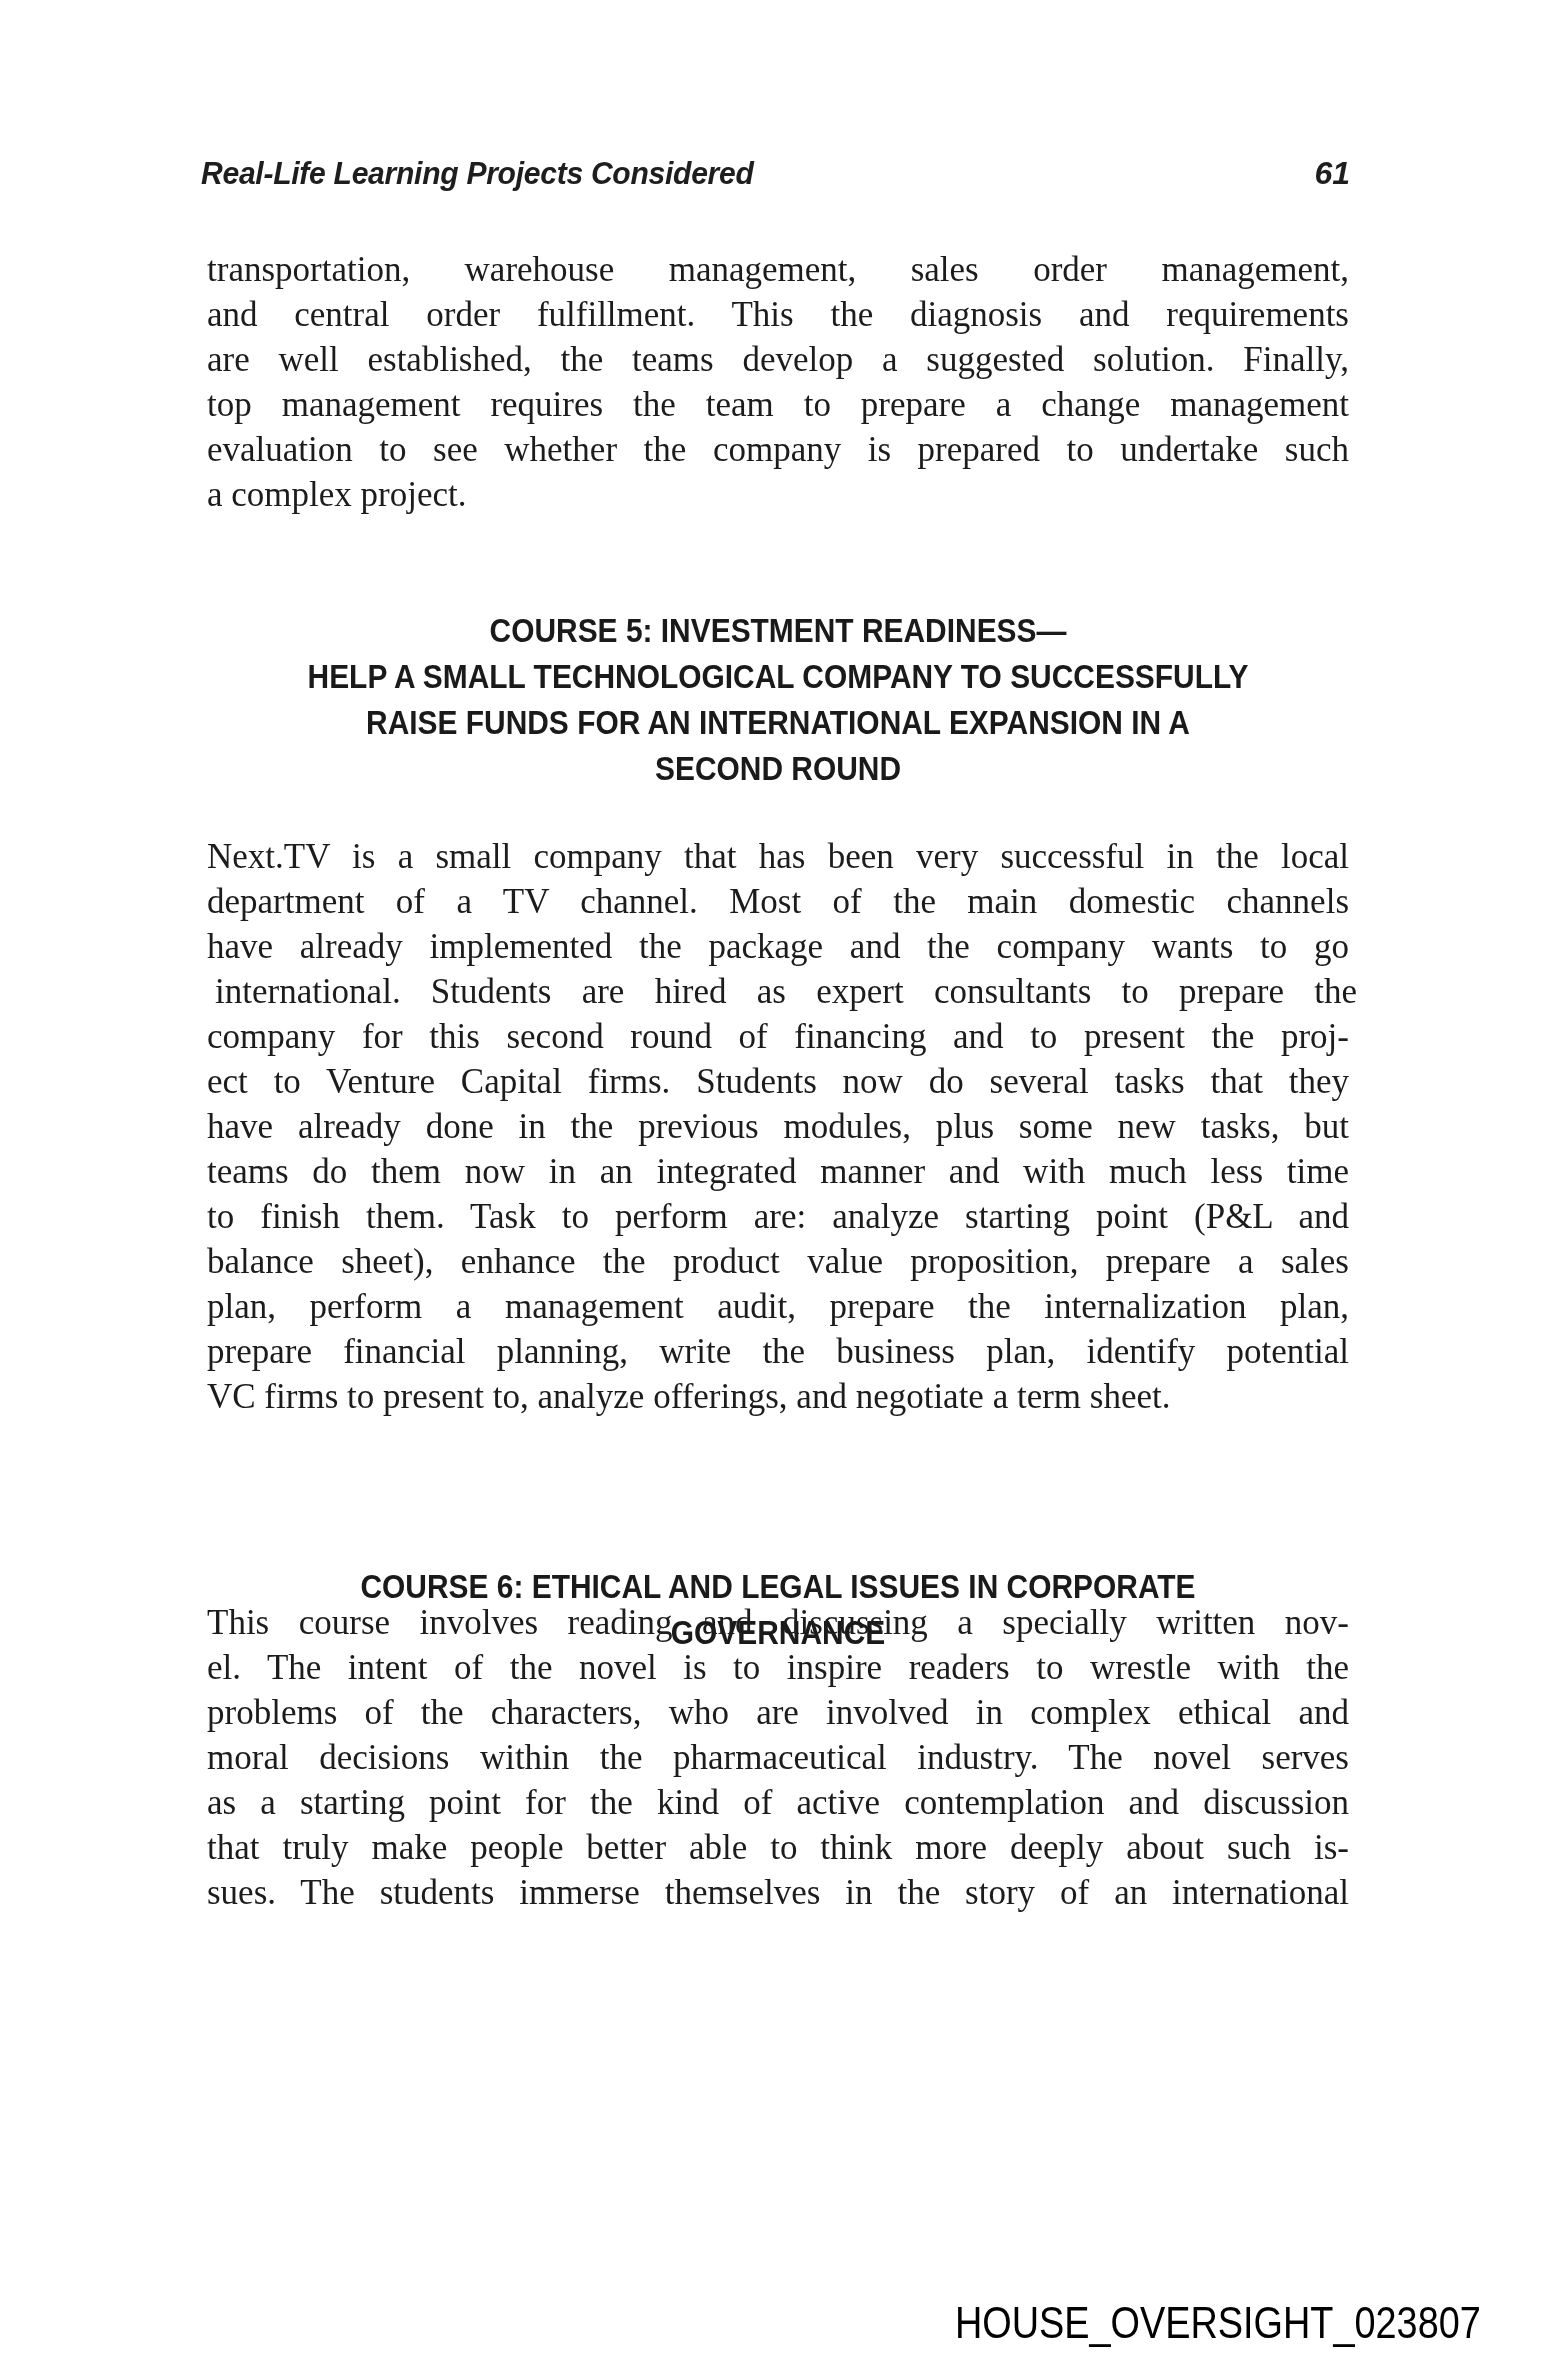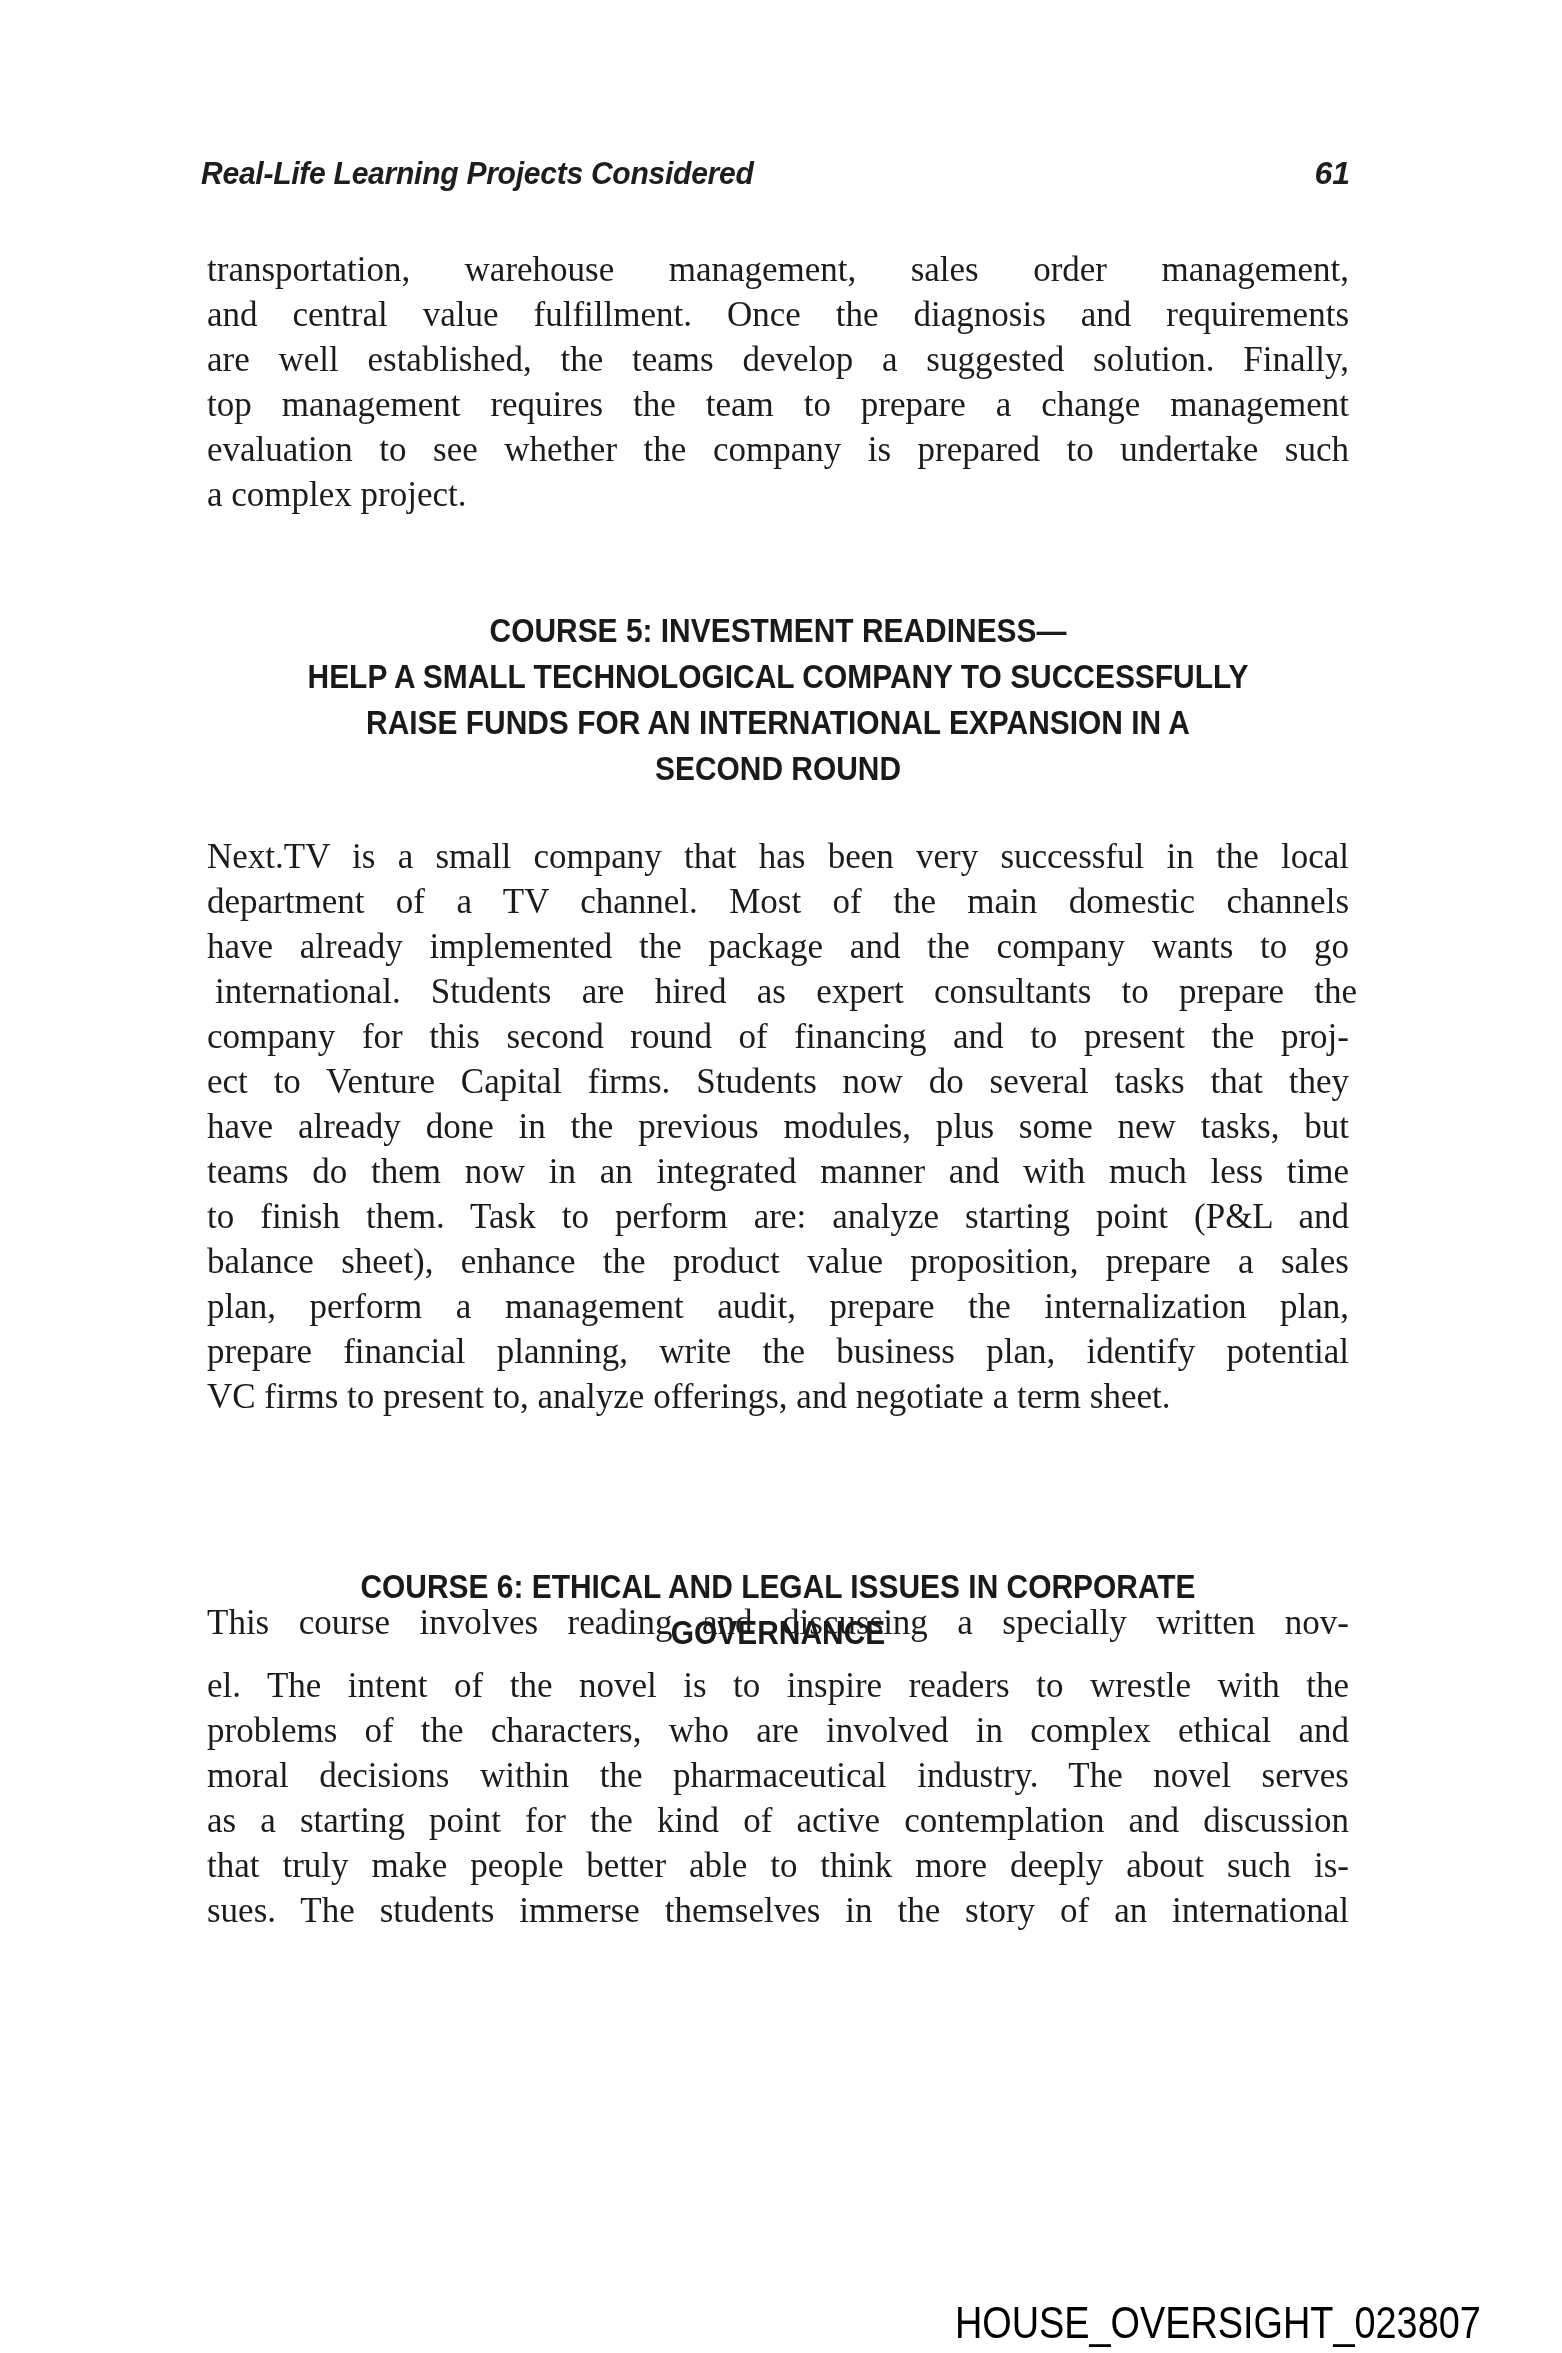--- a/index.html
+++ b/index.html
@@ -107,21 +107,21 @@
 
 <div class="page">
 
   <div class="running-header">
     <span class="running-title">Real-Life Learning Projects Considered</span>
     <span class="page-number">61</span>
   </div>
 
   <div class="para" style="top: 247px;">
     <span class="line" style="white-space: normal; width: 1142px;">transportation, warehouse management, sales order management,</span>
-    <span class="line" style="white-space: normal; width: 1142px;">and central value fulfillment. Once the diagnosis and requirements</span>
+    <span class="line" style="white-space: normal; width: 1142px;">and central order fulfillment. This the diagnosis and requirements</span>
     <span class="line" style="white-space: normal; width: 1142px;">are well established, the teams develop a suggested solution. Finally,</span>
     <span class="line" style="white-space: normal; width: 1142px;">top management requires the team to prepare a change management</span>
     <span class="line" style="white-space: normal; width: 1142px;">evaluation to see whether the company is prepared to undertake such</span>
     <span class="line last" style="white-space: normal; width: 1142px;">a complex project.</span>
   </div>
 
   <div class="heading" style="top: 607px;">
     <span class="hline">COURSE 5: INVESTMENT READINESS—</span>
     <span class="hline">HELP A SMALL TECHNOLOGICAL COMPANY TO SUCCESSFULLY</span>
     <span class="hline">RAISE FUNDS FOR AN INTERNATIONAL EXPANSION IN A</span>
@@ -144,21 +144,21 @@
     <span class="line last" style="white-space: normal; width: 1142px;">VC firms to present to, analyze offerings, and negotiate a term sheet.</span>
   </div>
 
   <div class="heading" style="top: 1563px;">
     <span class="hline">COURSE 6: ETHICAL AND LEGAL ISSUES IN CORPORATE</span>
     <span class="hline">GOVERNANCE</span>
   </div>
 
   <div class="para" style="top: 1600px;">
     <span class="line" style="white-space: normal; width: 1142px;">This course involves reading and discussing a specially written nov-</span>
-    <span class="line" style="white-space: normal; width: 1142px; margin-top: 18px;">el. The intent of the novel is to inspire readers to wrestle with the</span>
+    <span class="line" style="white-space: normal; width: 1142px;">el. The intent of the novel is to inspire readers to wrestle with the</span>
     <span class="line" style="white-space: normal; width: 1142px;">problems of the characters, who are involved in complex ethical and</span>
     <span class="line" style="white-space: normal; width: 1142px;">moral decisions within the pharmaceutical industry. The novel serves</span>
     <span class="line" style="white-space: normal; width: 1142px;">as a starting point for the kind of active contemplation and discussion</span>
     <span class="line" style="white-space: normal; width: 1142px;">that truly make people better able to think more deeply about such is-</span>
     <span class="line" style="white-space: normal; width: 1142px;">sues. The students immerse themselves in the story of an international</span>
   </div>
 
   <div class="bates">HOUSE_OVERSIGHT_023807</div>
 
 </div>

